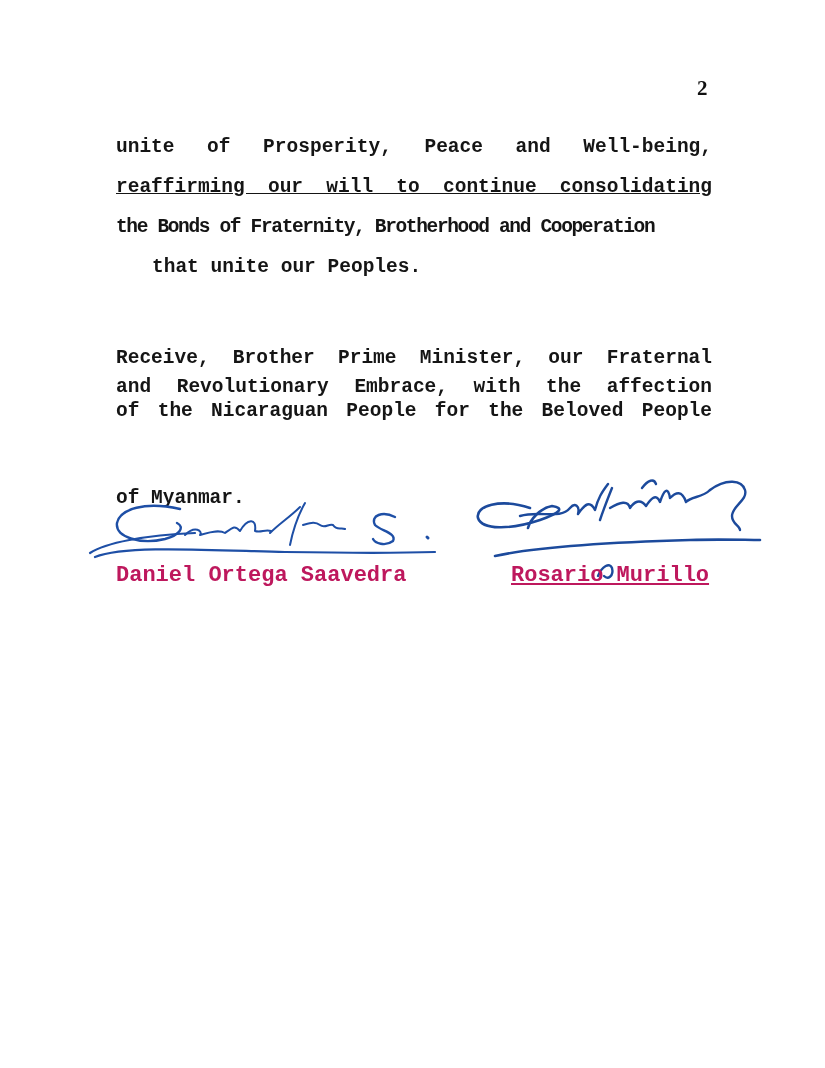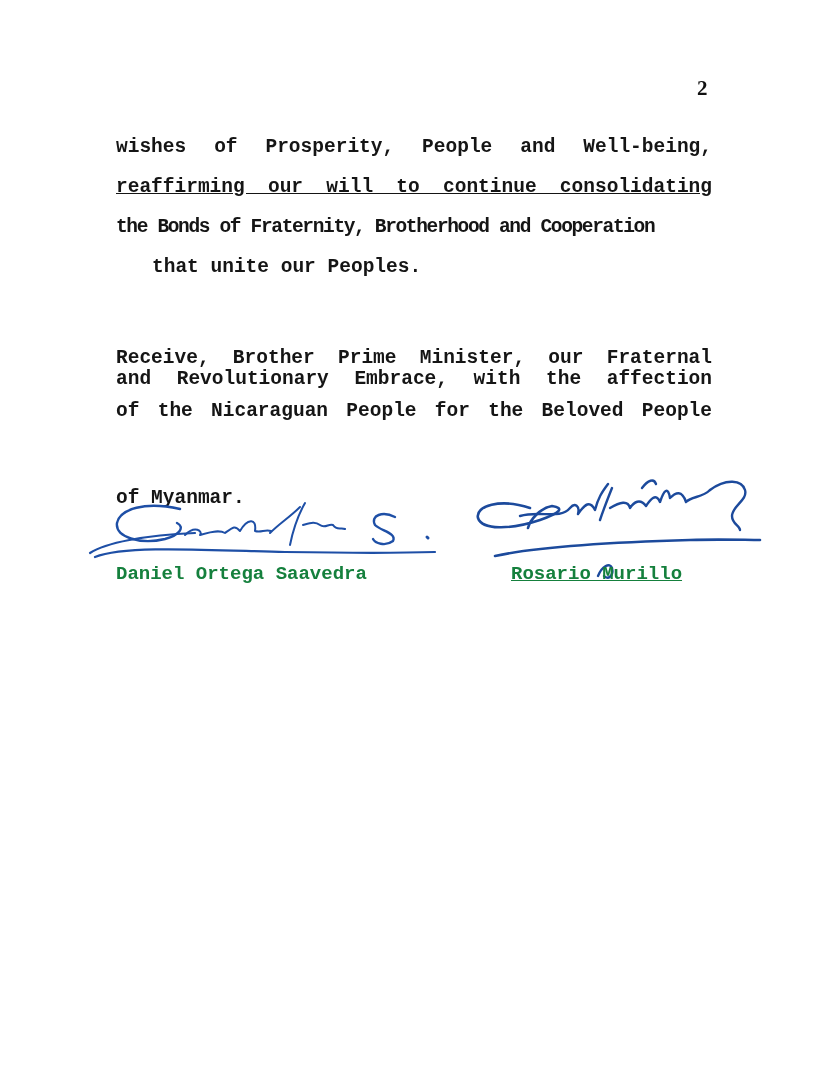--- a/index.html
+++ b/index.html
@@ -10,40 +10,40 @@
   }
   .para { position: absolute; left: 116px; width: 600px; }
   .line {
     position: absolute; left: 0; white-space: pre;
     font-family: "Liberation Mono", monospace; font-weight: bold; font-size: 19.5px; color: #151515; text-align: center;
   }
   .justify { width: 596px; text-align: justify; text-align-last: justify; }
   .condensed { letter-spacing: -1.35px; }
   .sig-name {
     position: absolute; white-space: pre;
-    font-family: "Liberation Mono", monospace; font-weight: bold; font-size: 19px; color: #15803d;
+    font-family: "Liberation Mono", monospace; font-weight: bold; font-size: 22px; color: #be185d;
   }
   svg.sig { position: absolute; overflow: visible; }
   svg.sig path { fill: none; stroke-linecap: round; stroke-linejoin: round; }
 </style>
 </head>
 <body>
 
 <div class="page-number">2</div>
 
 <div class="para" style="top:136px;">
-  <div class="line justify" style="top:0px;">wishes of Prosperity, People and Well-being,</div>
+  <div class="line justify" style="top:0px;">unite of Prosperity, Peace and Well-being,</div>
   <div class="line justify" style="top:40px;text-decoration:underline;">reaffirming our will to continue consolidating</div>
   <div class="line condensed" style="top:80px;">the Bonds of Fraternity, Brotherhood and Cooperation</div>
   <div class="line" style="top:120px;margin-left:36px;">that unite our Peoples.</div>
 </div>
 
 <div class="para" style="top:336px;">
   <div class="line justify" style="top:11px;">Receive, Brother Prime Minister, our Fraternal</div>
-  <div class="line justify" style="top:32px;">and Revolutionary Embrace, with the affection</div>
+  <div class="line justify" style="top:40px;">and Revolutionary Embrace, with the affection</div>
   <div class="line justify" style="top:64px;">of the Nicaraguan People for the Beloved People</div>
   <div class="line" style="top:120px;margin-top:31px;">of Myanmar.</div>
 </div>
 
 <svg class="sig" style="left:85px; top:495px;" width="360" height="70" viewBox="0 0 360 70">
   <path stroke="#1e4fa6" stroke-width="2.4" d="M95,14 C60,6 35,14 32,28 C30,42 55,50 80,44 C95,40 100,32 92,28"></path>
   <path stroke="#1e4fa6" stroke-width="2.2" d="M10,62 C40,50 120,55 200,57 C260,58 320,58 350,57"></path>
   <path stroke="#1e4fa6" stroke-width="2.2" d="M5,58 C20,48 60,40 110,38"></path>
   <path stroke="#1e4fa6" stroke-width="2" d="M100,40 C110,30 118,36 115,40 C128,36 135,35 140,38 C148,32 150,30 155,36 C162,24 172,22 170,36 C176,38 180,34 186,36"></path>
   <path stroke="#1e4fa6" stroke-width="2" d="M185,38 C195,28 205,22 215,12 M205,50 C208,35 212,22 220,8 M218,30 C225,28 230,26 235,30 C240,34 244,28 248,30 C252,36 256,32 260,34"></path>

